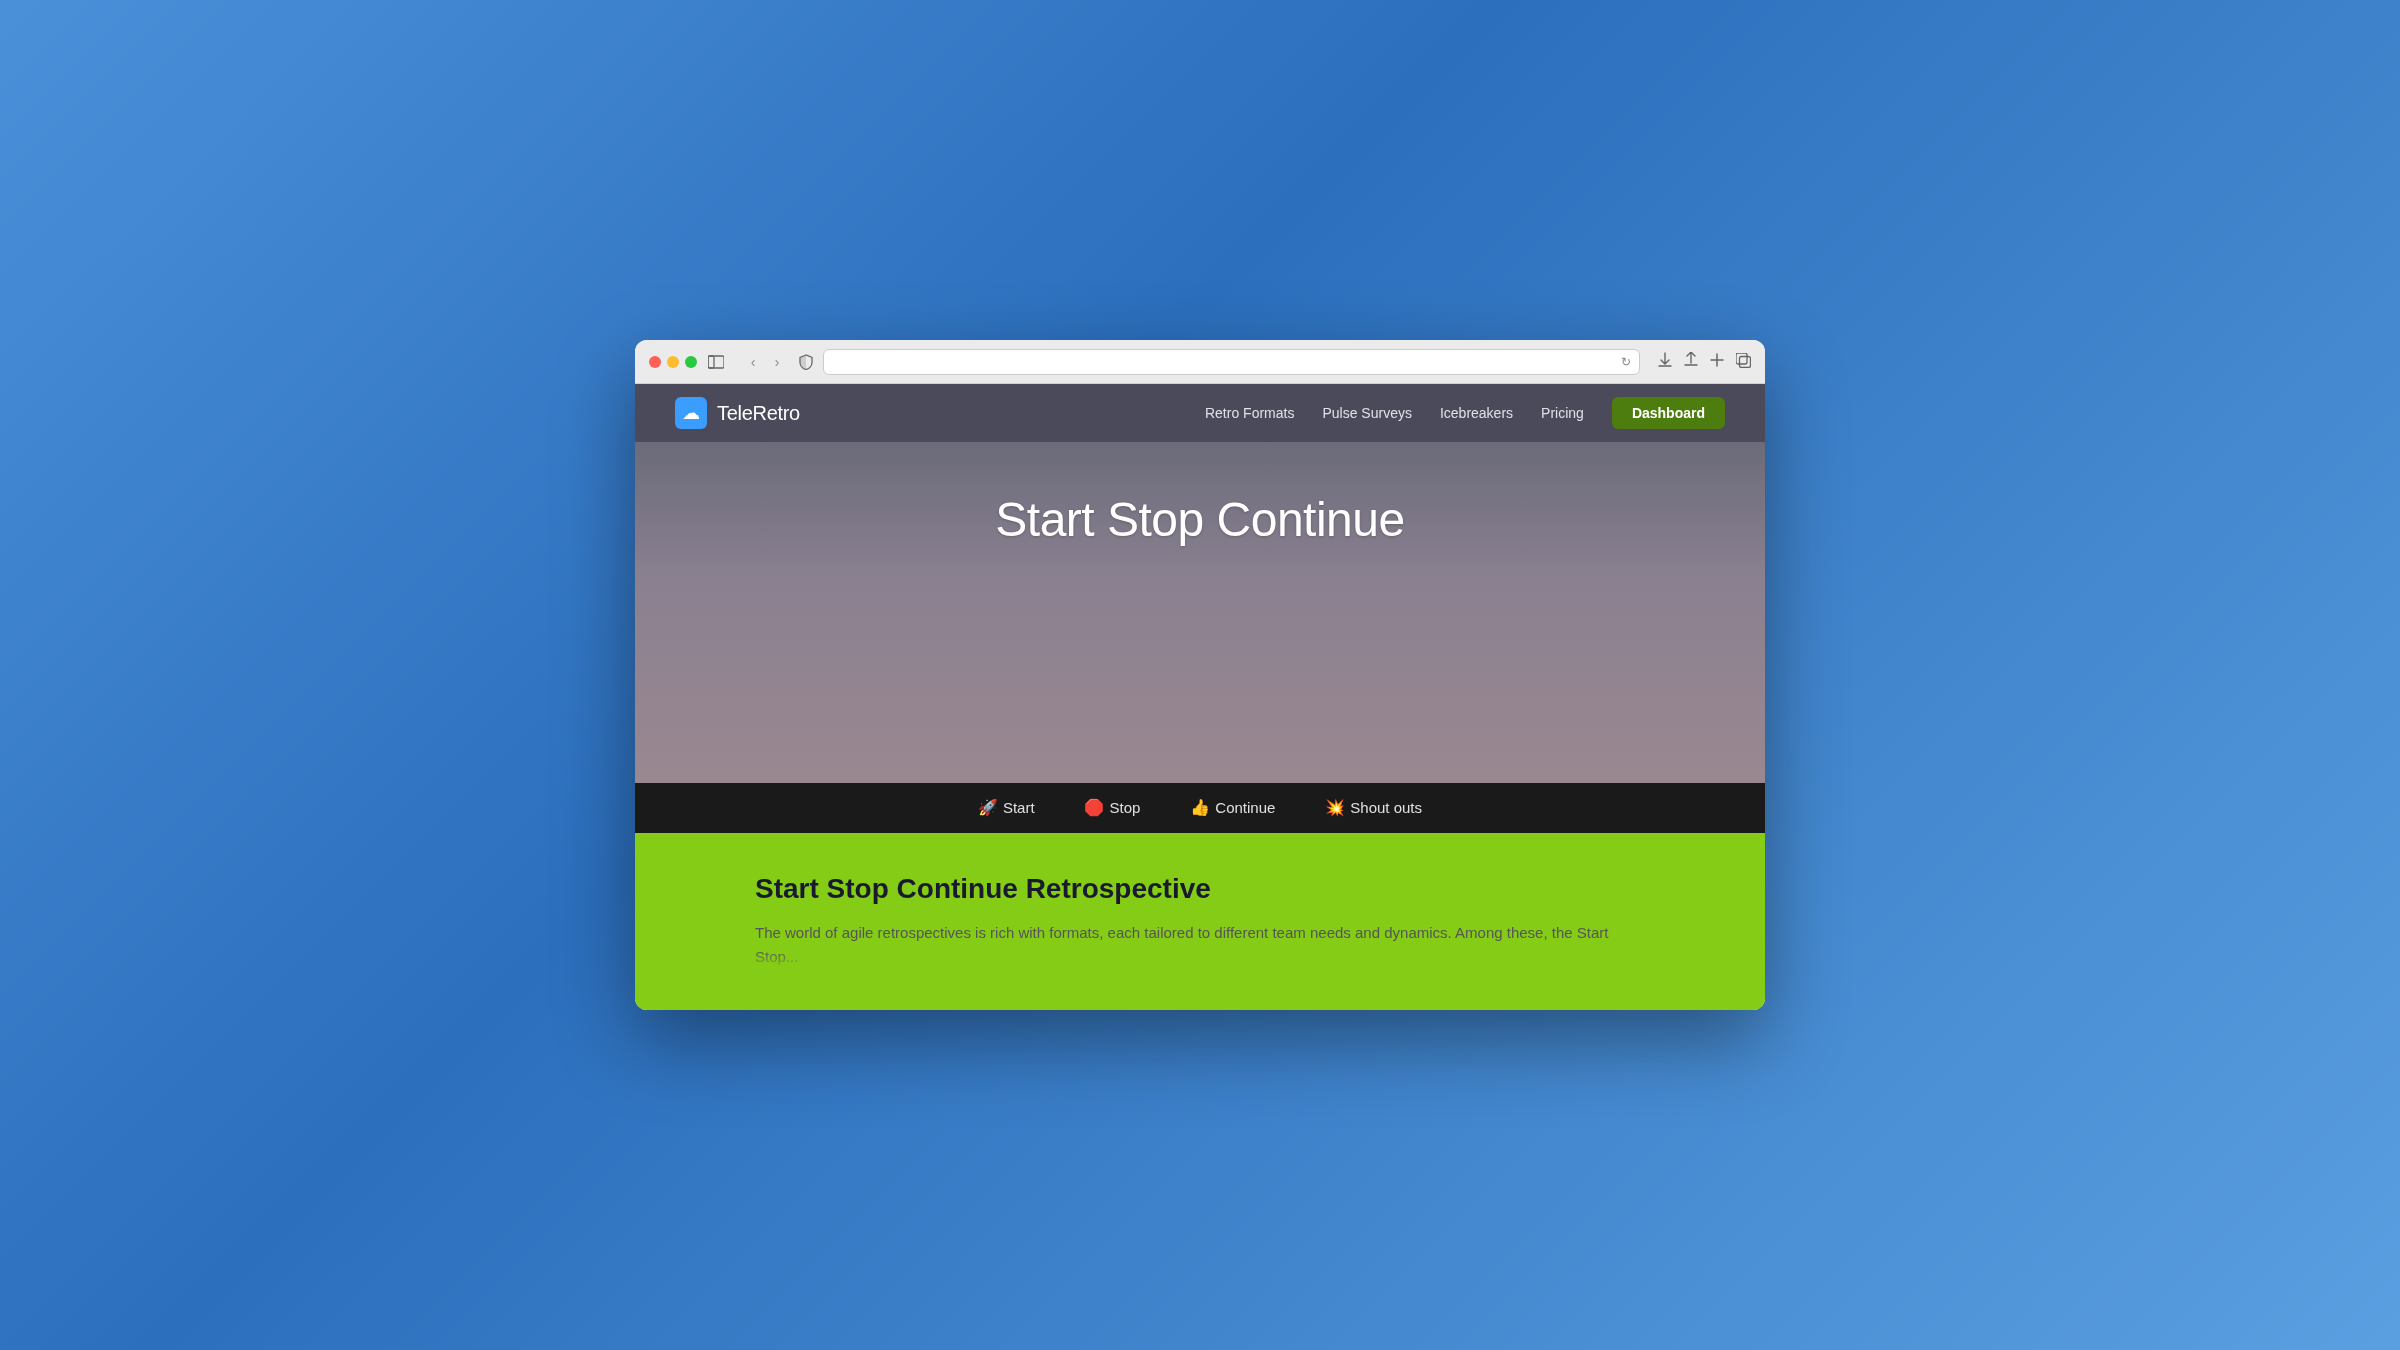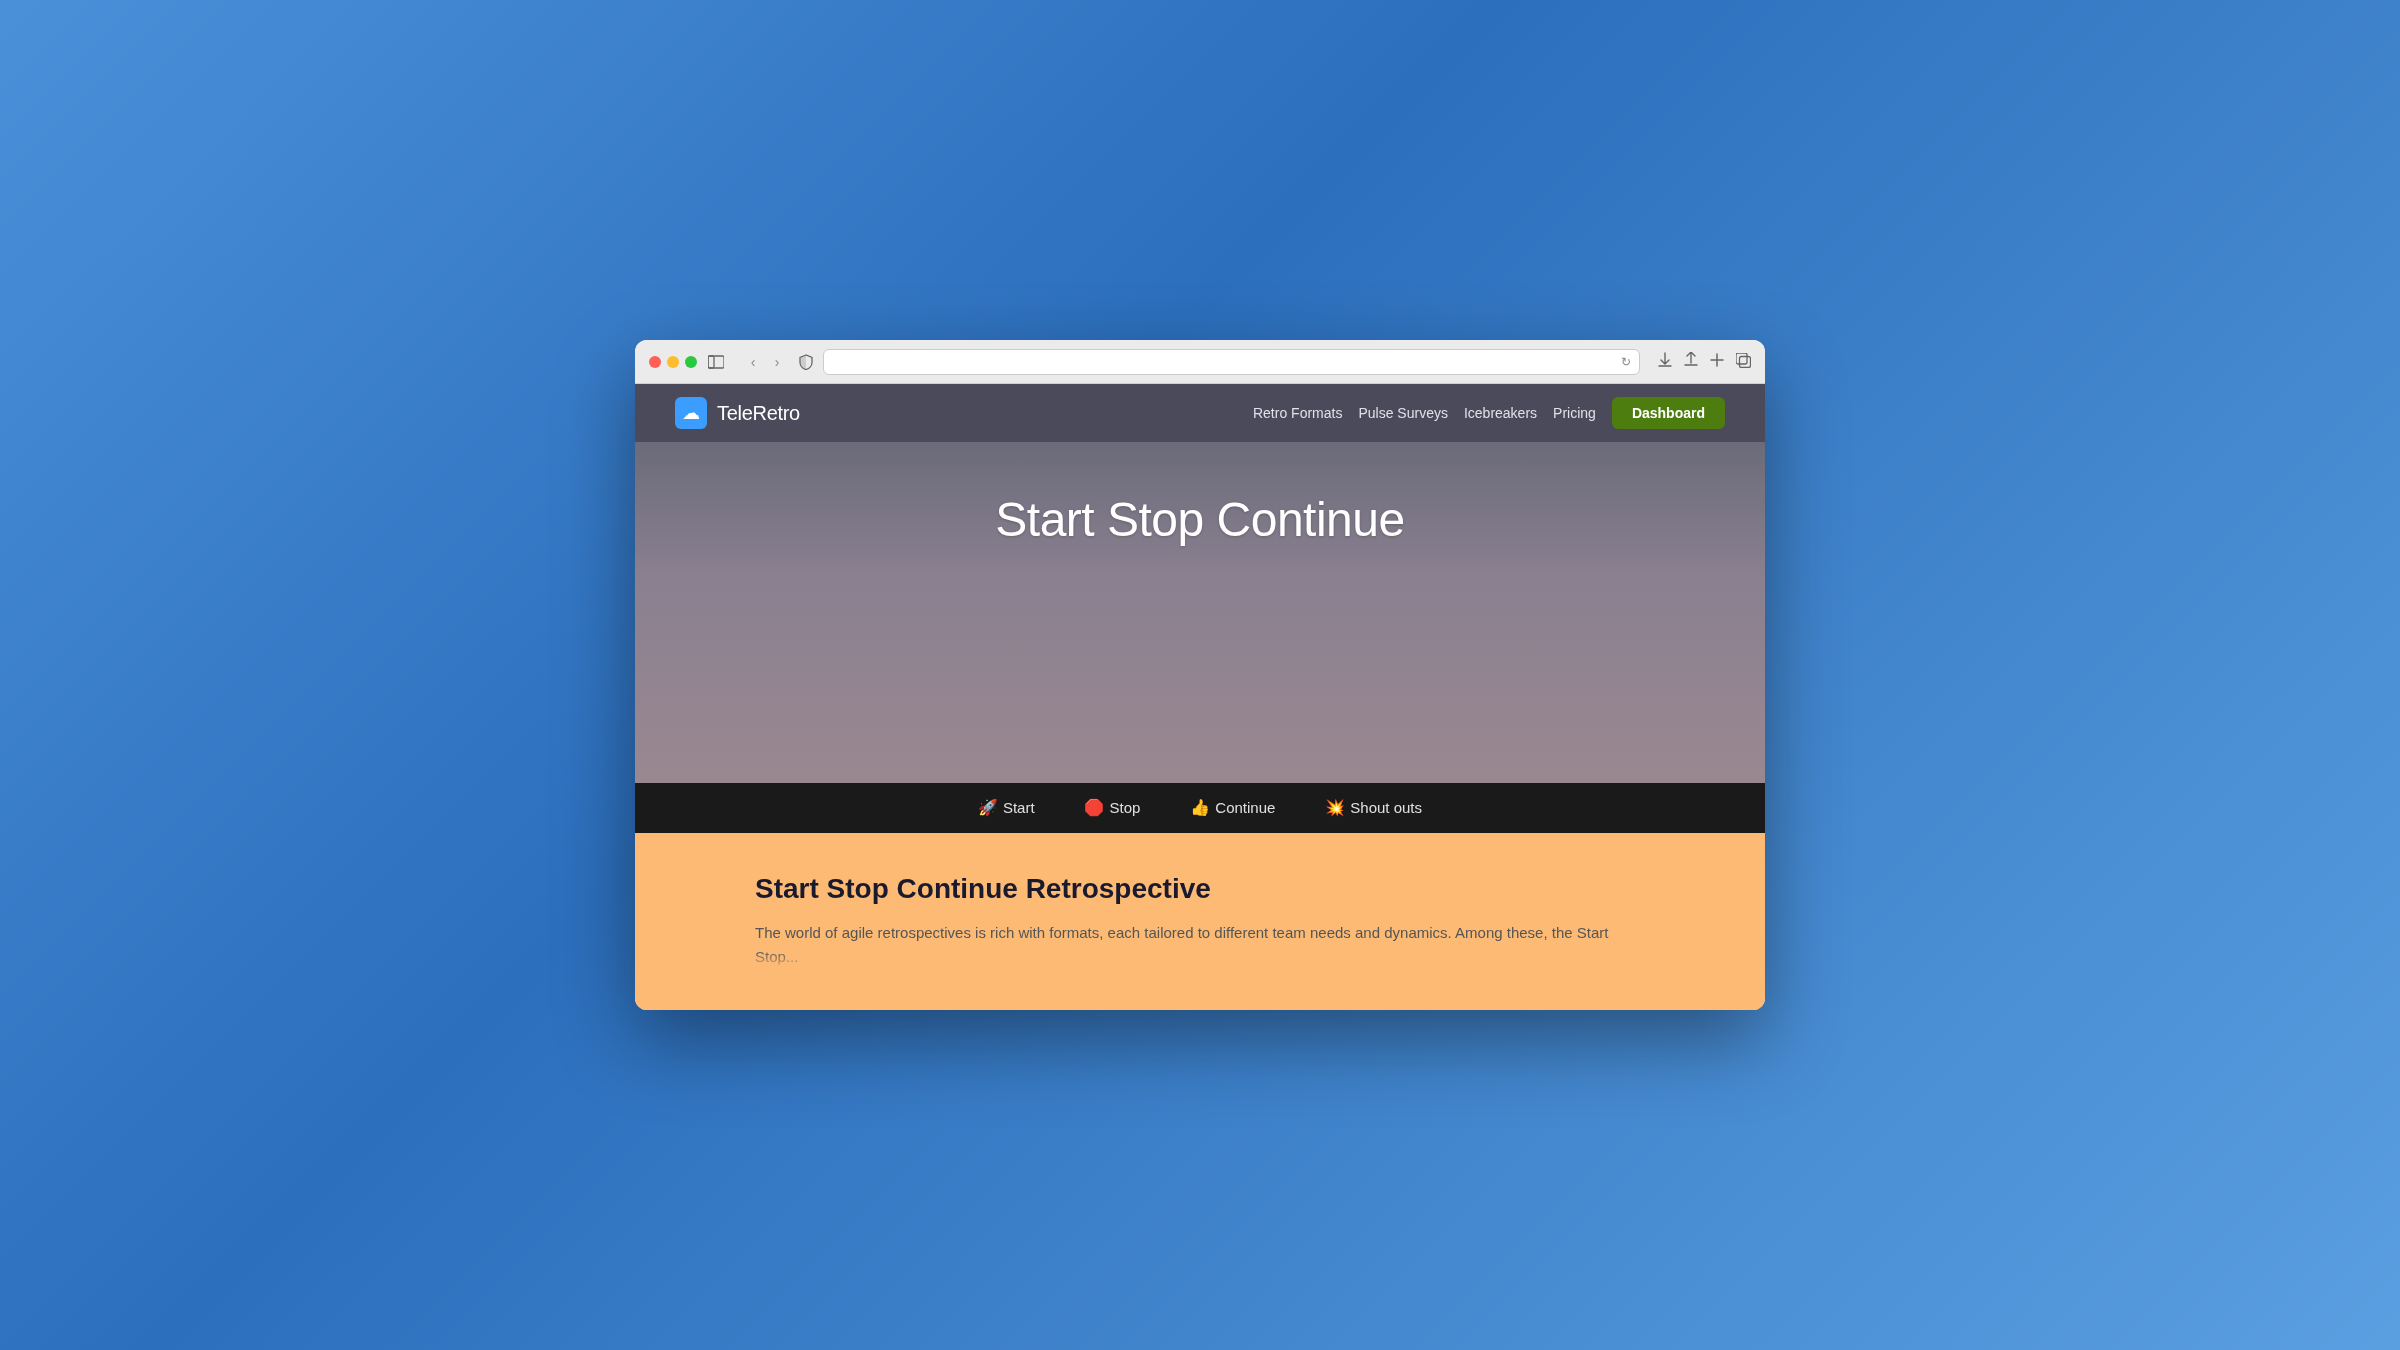--- a/index.html
+++ b/index.html
@@ -168,21 +168,21 @@
     .logo-text {
       color: white;
       font-size: 20px;
       font-weight: 400;
       letter-spacing: -0.3px;
     }
 
     .nav-links {
       display: flex;
       align-items: center;
-      gap: 16px;
+      gap: 28px;
       justify-content: center;
     }
 
     .nav-link {
       color: #e0e0e8;
       font-size: 14px;
       cursor: pointer;
       text-decoration: none;
     }
 
@@ -239,21 +239,21 @@
       align-items: center;
       gap: 5px;
     }
 
     .tab-emoji {
       font-size: 16px;
     }
 
     
     .content-section {
-      background: #fdba74;
+      background: #84cc16;
       padding: 40px 120px;
       flex-shrink: 0;
     }
 
     .content-title {
       font-size: 28px;
       font-weight: 600;
       color: #1a1a2e;
       margin-bottom: 16px;
     }

